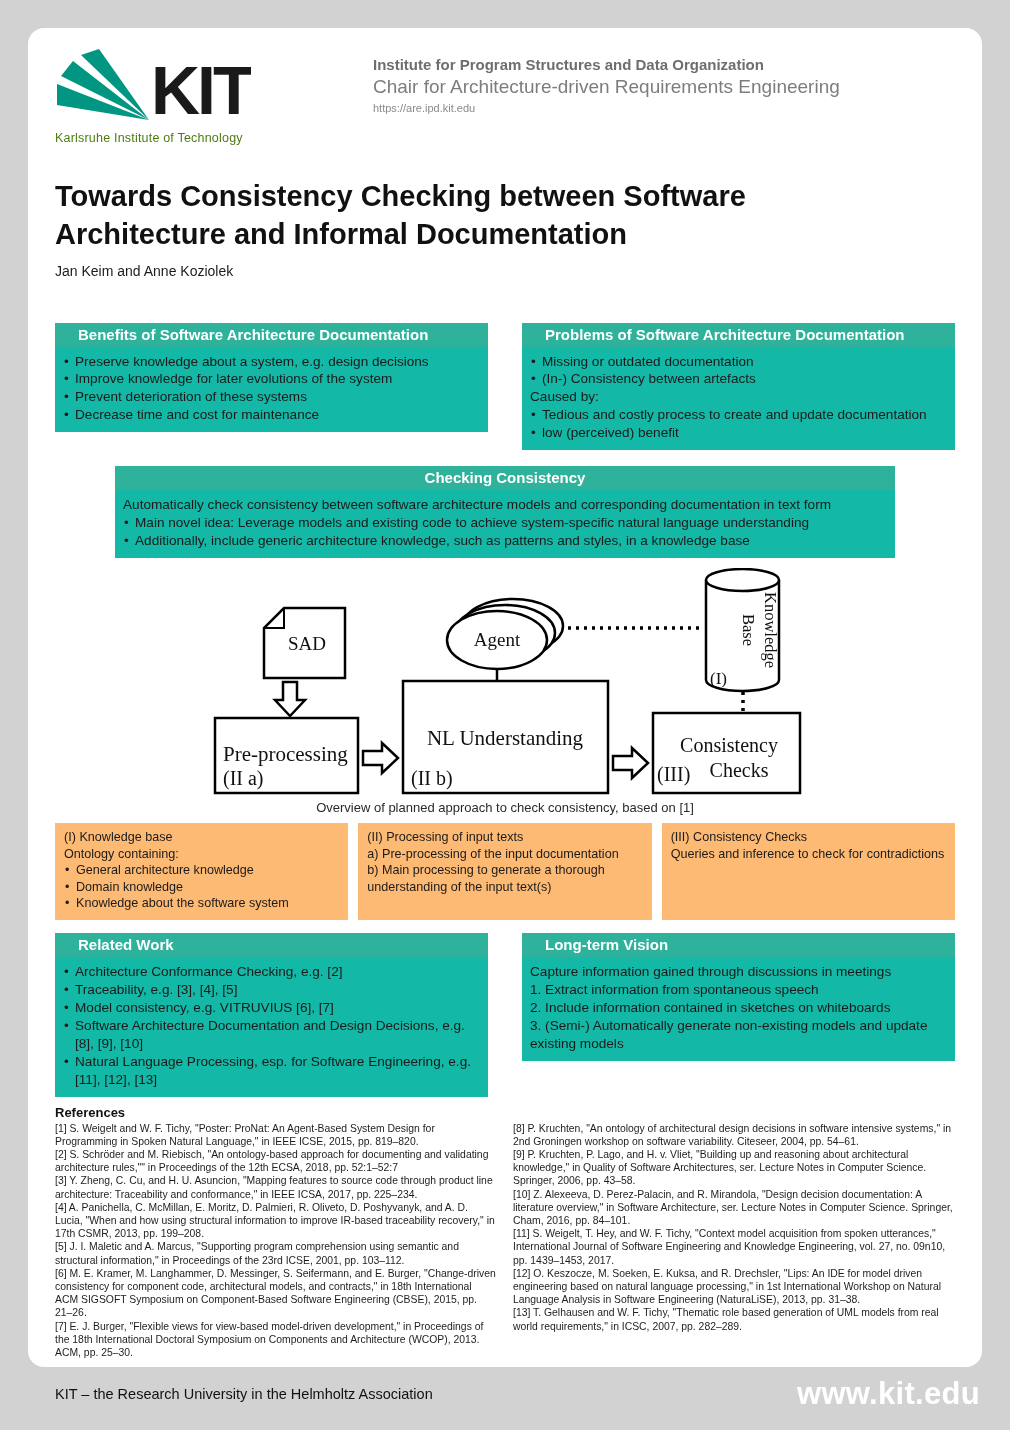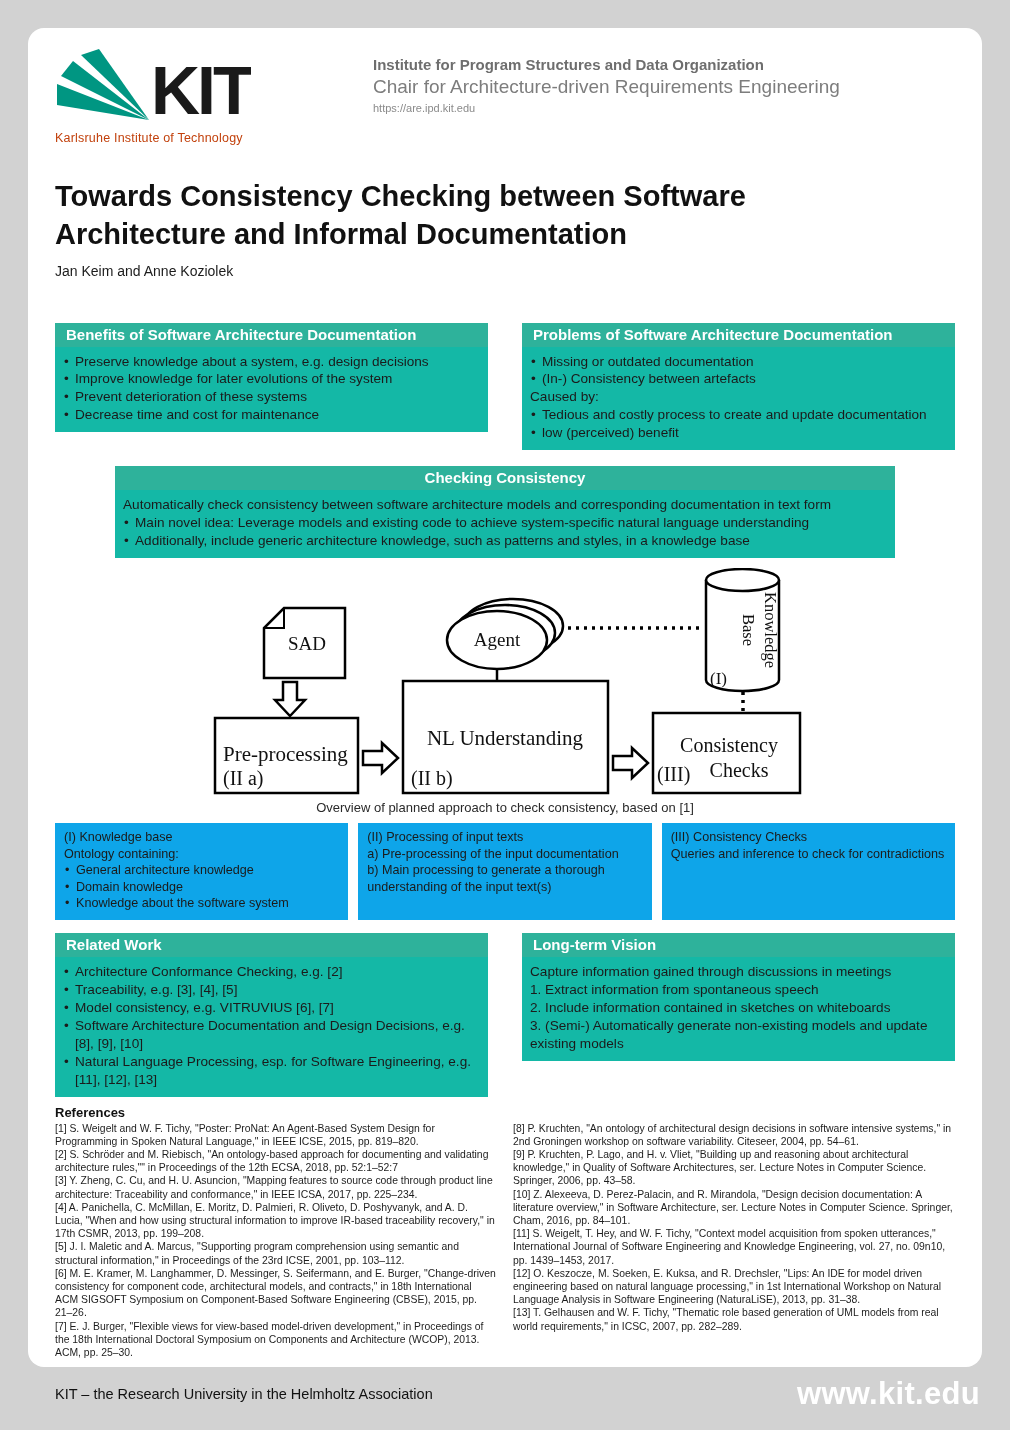--- a/index.html
+++ b/index.html
@@ -16,34 +16,34 @@
     background:#ffffff;
     border-radius:16px;
     padding:20px 27px;
     box-sizing:border-box;
     overflow:hidden;
   }
   
   .masthead { display:flex; align-items:flex-start; }
   .logo-block { width:318px; }
   .kit-logo-svg { display:block; }
-  .logo-caption { font-size:12.5px; color:#c2410c; margin-top:5px; letter-spacing:0.2px; }
+  .logo-caption { font-size:12.5px; color:#4d7c0f; margin-top:5px; letter-spacing:0.2px; }
   .inst-block { padding-top:8px; }
   .inst-line1 { font-size:15px; font-weight:bold; color:#6e6e6e; }
   .inst-line2 { font-size:19px; color:#7d7d7d; margin-top:3px; }
   .inst-url   { font-size:11px;  color:#8a8a8a; margin-top:4px; }
   
   .title-block { margin-top:32px; }
   .poster-title { font-size:29px; font-weight:bold; color:#111; line-height:1.32; }
   .authors { font-size:14px; color:#1c1c1c; margin-top:9px; }
   
   .cols2 { display:grid; grid-template-columns:1fr 1fr; gap:34px; margin-top:44px; align-items:start; }
   .section-bar {
     background:#2eb29b; color:#fff; font-weight:bold;
-    font-size:15px; padding:3px 11px 4px;
+    font-size:15px; padding:3px 23px 4px;
   }
   .section-bar.centered { text-align:center; }
   .section-body {
     background:#14b8a6; padding:6px 8px 8px;
     font-size:13.6px; line-height:1.32; color:#1b1b1b;
   }
   ul.bullets { margin:0; padding:0; }
   ul.bullets li { list-style:none; position:relative; padding-left:12px; }
   ul.bullets li::before { content:"\2022"; position:absolute; left:1px; }
   .plain-line { margin:0; }
@@ -52,21 +52,21 @@
   
   .diagram-wrap { margin-top:10px; text-align:center; }
   .diagram { display:block; margin:0 auto; }
   .diagram text { font-family:"Liberation Serif", serif; fill:#111; }
   .diagram .shape { fill:#ffffff; stroke:#000; stroke-width:2.5; }
   .diagram .thin  { fill:none; stroke:#000; stroke-width:2; }
   .diagram .dotted { stroke:#000; stroke-width:3.5; stroke-dasharray:3 5; fill:none; }
   .diagram-caption { font-size:13px; color:#2a2a2a; margin-top:2px; text-align:center; }
   
   .legend { display:grid; grid-template-columns:1fr 1fr 1fr; gap:10px; margin-top:8px; }
-  .legend-col { background:#0ea5e9; padding:6px 9px 8px; font-size:12.6px; line-height:1.32; }
+  .legend-col { background:#fdba74; padding:6px 9px 8px; font-size:12.6px; line-height:1.32; }
   .legend-col p { margin:0; }
   
   .cols2.lower { margin-top:13px; }
   
   .refs { margin-top:8px; }
   .refs-heading { font-size:13px; font-weight:bold; color:#111; }
   .refs-cols { display:grid; grid-template-columns:1fr 1fr; gap:16px; margin-top:2px; }
   .refs-cols p { margin:0; font-size:10.4px; line-height:1.27; color:#1d1d1d; }
   
   .footer {

